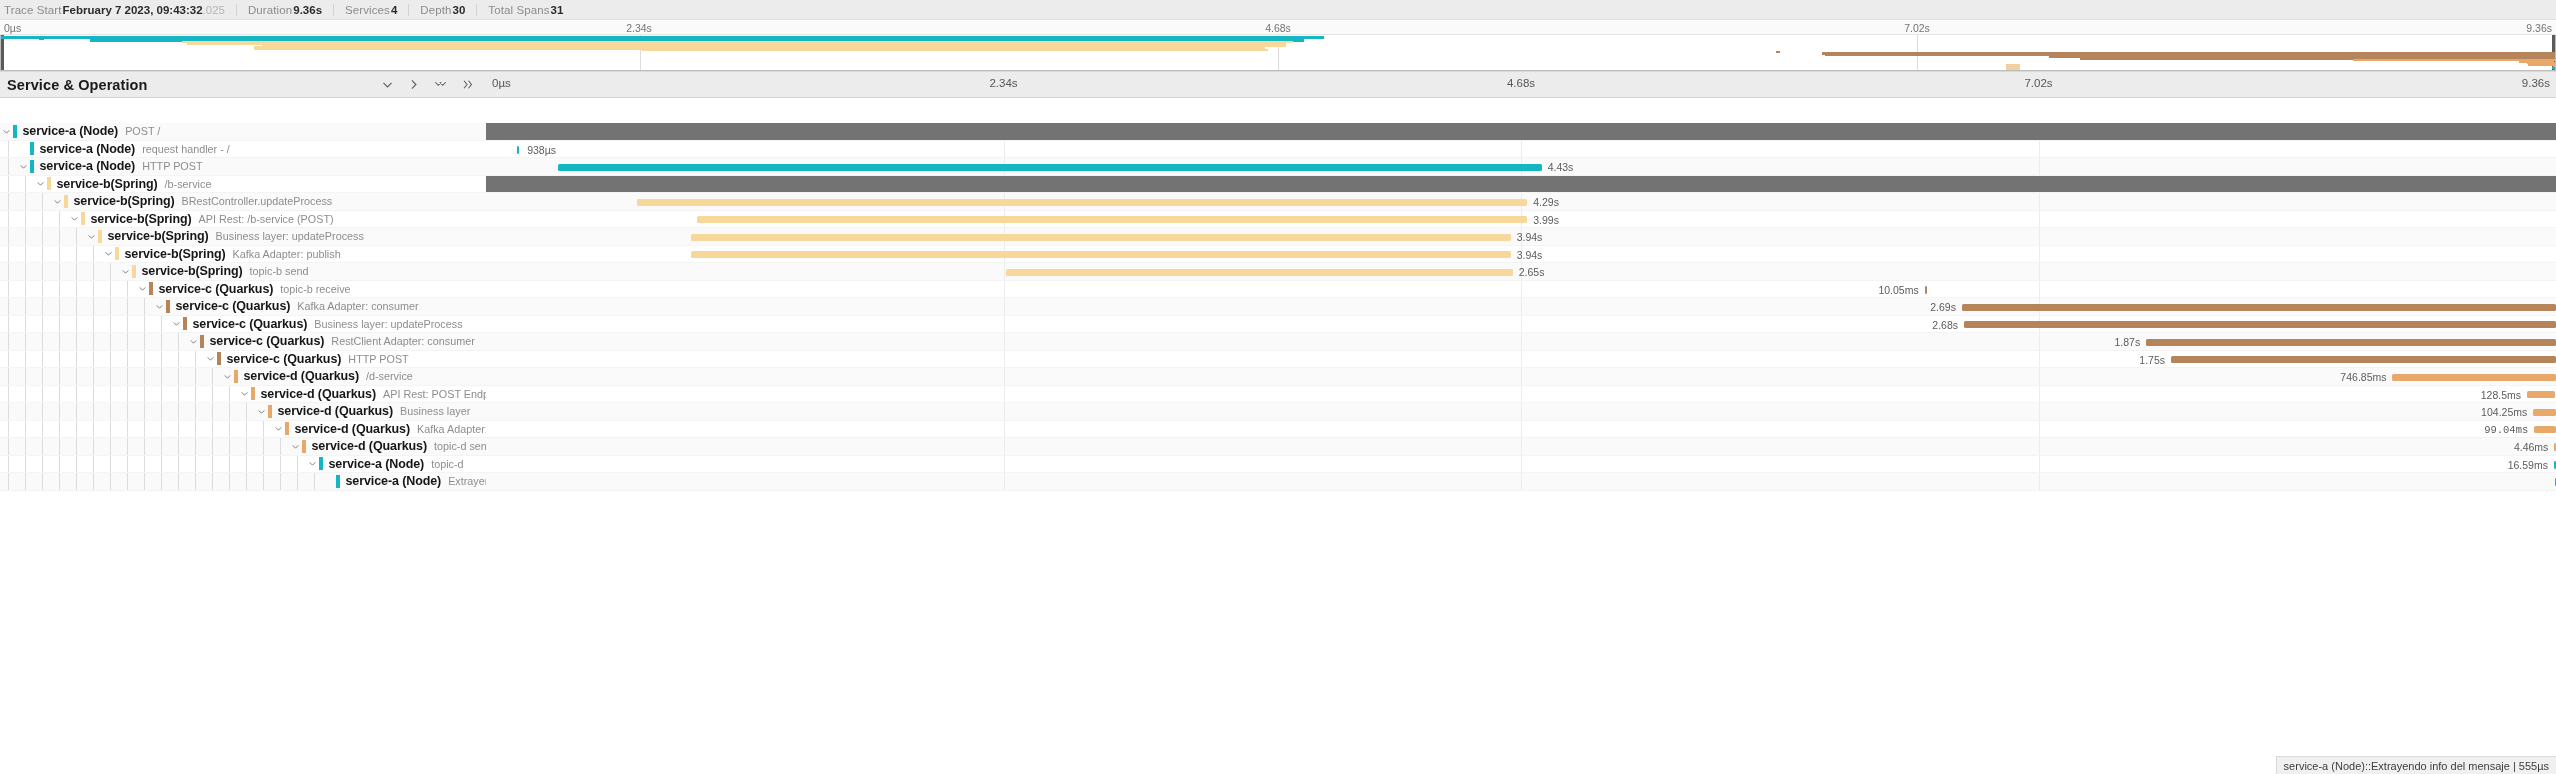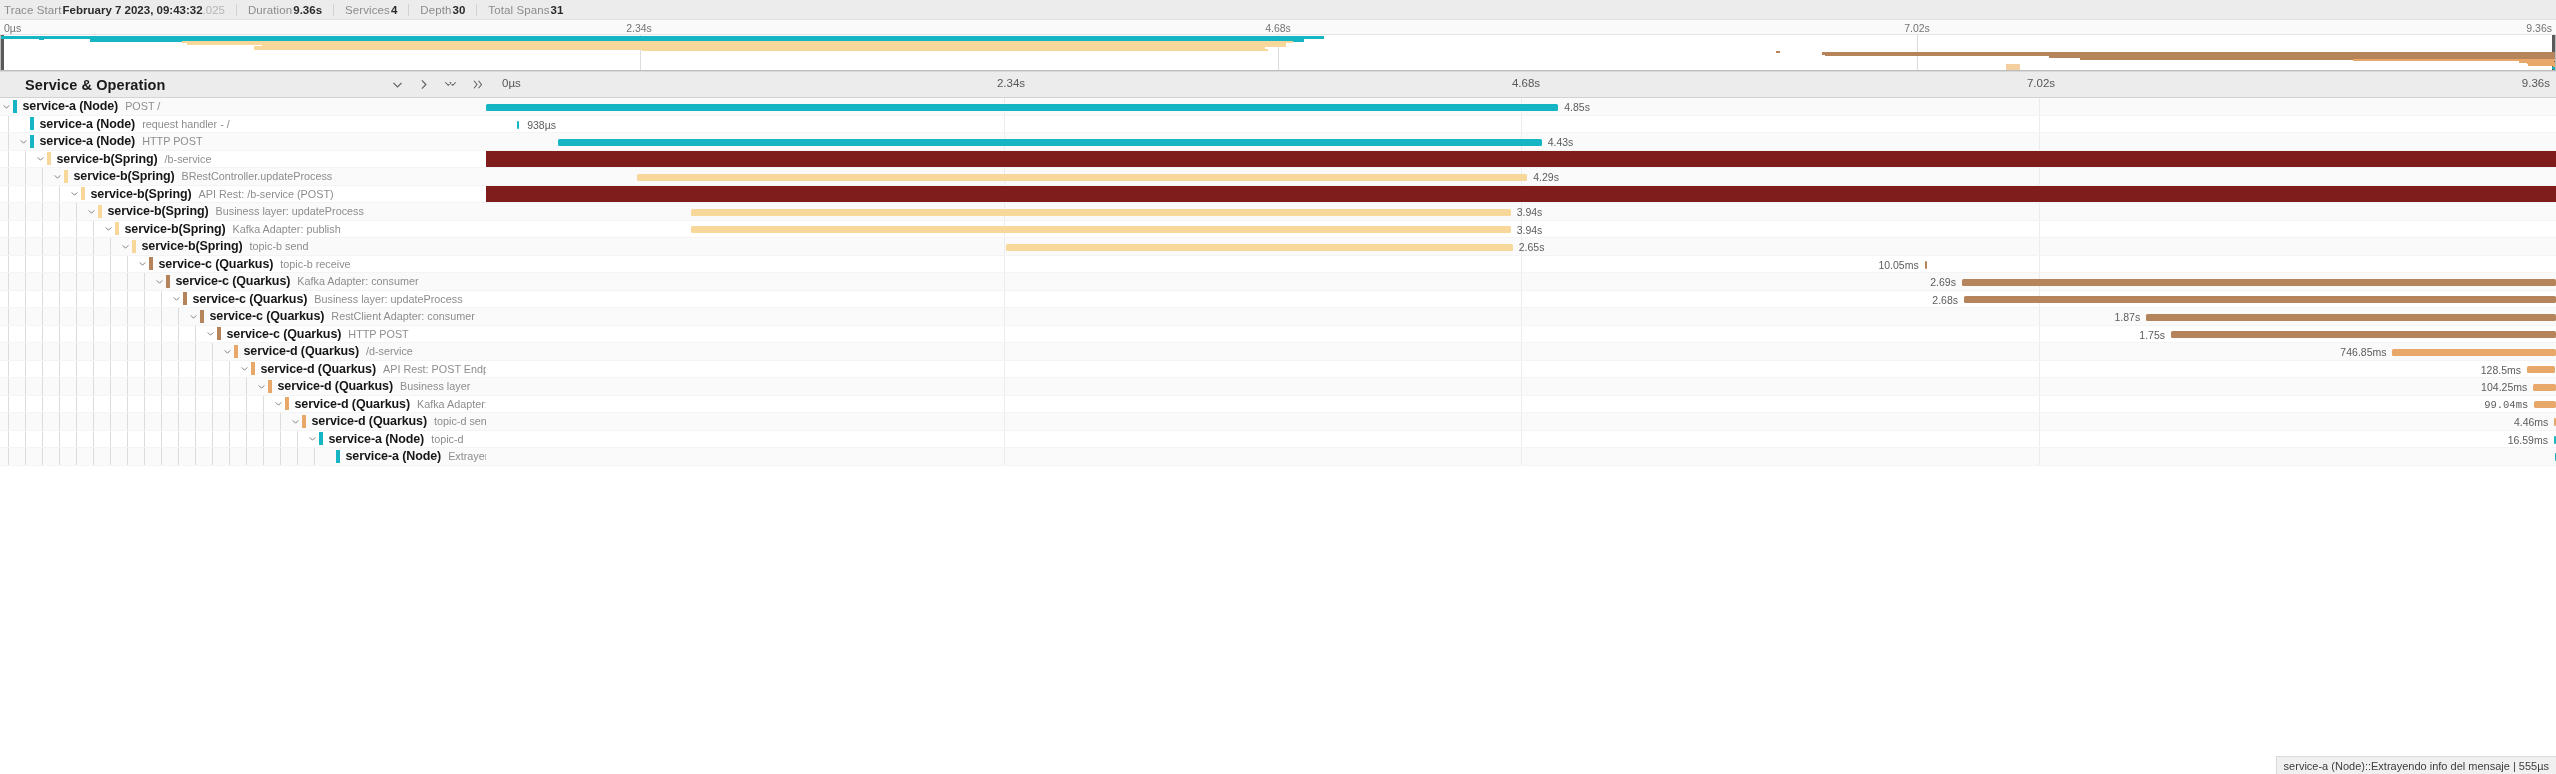--- a/index.html
+++ b/index.html
@@ -39,30 +39,30 @@
   .mm-handle-right { right: 0; }
   .mm-drag-hint{position:absolute;bottom:0;width:14px;height:6px;background:#f3cfa0;}
 
   
   .col-header {
     display: flex; height: 26px; background: #ececec;
     border-bottom: 1px solid #d3d3d3; align-items: center;
   }
   .col-left {
     width: 486px; flex: none; display: flex; align-items: center;
-    padding-left: 15px; height: 100%; position: relative; margin-left: 10px;
+    padding-left: 7px; height: 100%; position: relative;
   }
   .col-title { font-size: 14.5px; color: #1a1a1a; font-weight: bold; letter-spacing: .1px; }
   .col-actions { margin-left: auto; display: flex; align-items: center; gap: 13px; padding-right: 10px; }
   .act-ico { color: #5e5e5e; display: flex; align-items: center; cursor: pointer; }
   .col-right { flex: 1; position: relative; height: 100%; }
   .ch-tick { position: absolute; top: 5px; font-size: 11.5px; color: #565656; white-space: nowrap; }
 
   
-  .rows { position: relative; background: #7f1d1d; }
+  .rows { position: relative; background: #737373; margin-top: 25px; }
   .row {
     display: flex; height: 17.5px; align-items: stretch; position: relative;
     border-bottom: 1px solid #f4f4f4;
   }
   .row:nth-child(odd) .cellL { background: #fafafa; }
   .row:nth-child(odd) .cellR { background: #fafafa; }
   .cellL {
     width: 486px; flex: none; display: flex; align-items: center;
     position: relative; overflow: hidden; background:#fff;
   }
@@ -205,27 +205,20 @@
         <div class="guides"></div>
         <span class="caret">
           <svg width="9" height="9" viewBox="0 0 16 16">
             <path d="M3 6l5 5 5-5" fill="none" stroke="currentColor" stroke-width="1.7"></path>
           </svg>
         </span>
         <span class="colorbar" style="background: rgb(22, 181, 196);"></span>
         <span class="svc">service-a (Node)</span>
         <span class="op">POST /</span>
       </div>
-      <div class="cellR">
-        <div class="vgrid" style="left: 25%;"></div>
-        <div class="vgrid" style="left: 50%;"></div>
-        <div class="vgrid" style="left: 75%;"></div>
-        <div class="sbar" style="left: 0%; width: 51.8%; background: rgb(22, 181, 196);"></div>
-        <span class="slabel" style="left: calc(51.8% + 6px);">4.85s</span>
-      </div>
     </div>
     <div class="row">
       <div class="cellL">
         <div class="guides">
           <div class="guide"></div>
         </div>
         <span class="caret"></span>
         <span class="colorbar" style="background: rgb(22, 181, 196);"></span>
         <span class="svc">service-a (Node)</span>
         <span class="op">request handler - /</span>
@@ -310,20 +303,27 @@
         </div>
         <span class="caret">
           <svg width="9" height="9" viewBox="0 0 16 16">
             <path d="M3 6l5 5 5-5" fill="none" stroke="currentColor" stroke-width="1.7"></path>
           </svg>
         </span>
         <span class="colorbar" style="background: rgb(247, 215, 154);"></span>
         <span class="svc">service-b(Spring)</span>
         <span class="op">API Rest: /b-service (POST)</span>
       </div>
+      <div class="cellR">
+        <div class="vgrid" style="left: 25%;"></div>
+        <div class="vgrid" style="left: 50%;"></div>
+        <div class="vgrid" style="left: 75%;"></div>
+        <div class="sbar" style="left: 10.2%; width: 40.1%; background: rgb(247, 215, 154);"></div>
+        <span class="slabel" style="left: calc(50.3% + 6px);">3.99s</span>
+      </div>
     </div>
     <div class="row">
       <div class="cellL">
         <div class="guides">
           <div class="guide"></div>
           <div class="guide"></div>
           <div class="guide"></div>
           <div class="guide"></div>
           <div class="guide"></div>
         </div>

